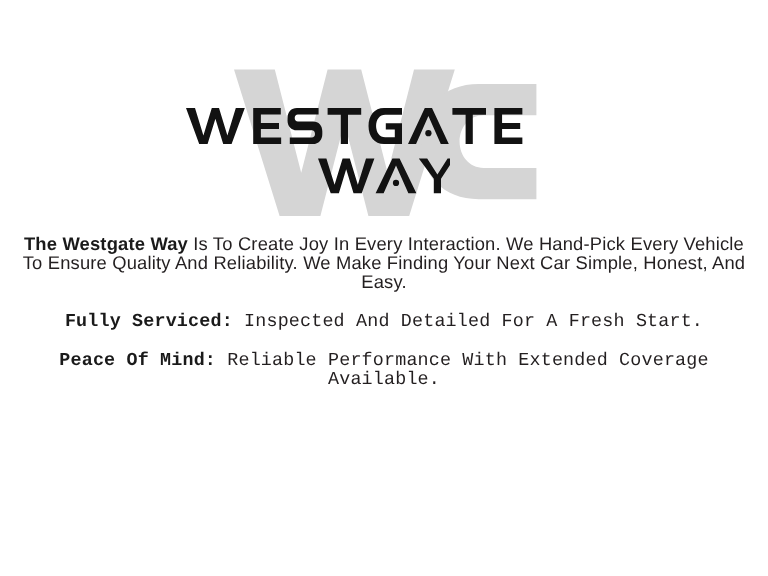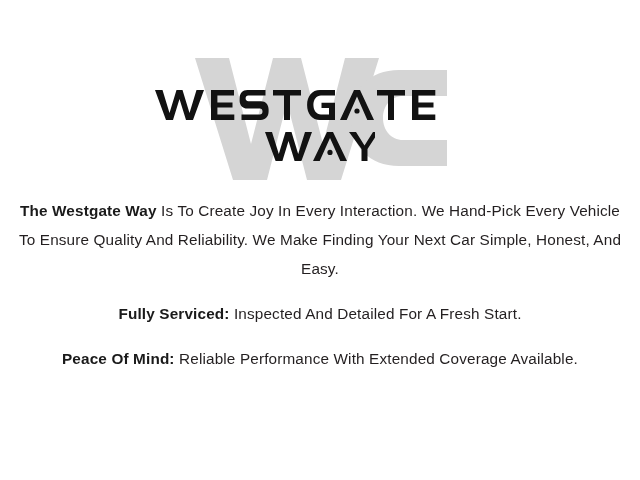--- a/index.html
+++ b/index.html
@@ -74,35 +74,36 @@
     position: absolute;
     left: 18px;
     top: 196px;
     width: 604px;
     text-align: center;
     color: #231f20;
   }
 
   .para {
     font-size: 15.3px;
-    line-height: 29px;
+    line-height: 16px;
     letter-spacing: 0.15px;
     margin: 0 0 10px 0;
     color: #231f20;
     font-weight: 400;
   }
   .para:last-child {
     margin-bottom: 0;
   }
 
   .para.intro {
     margin-bottom: 16px;
   }
   .para.feature {
     margin-bottom: 16px;
+    font-family: Liberation Mono, monospace;
   }
   .para.feature.last {
     margin-bottom: 12px;
   }
 
   .lead {
     font-weight: 700;
     color: #1a1a1a;
   }
 </style>

